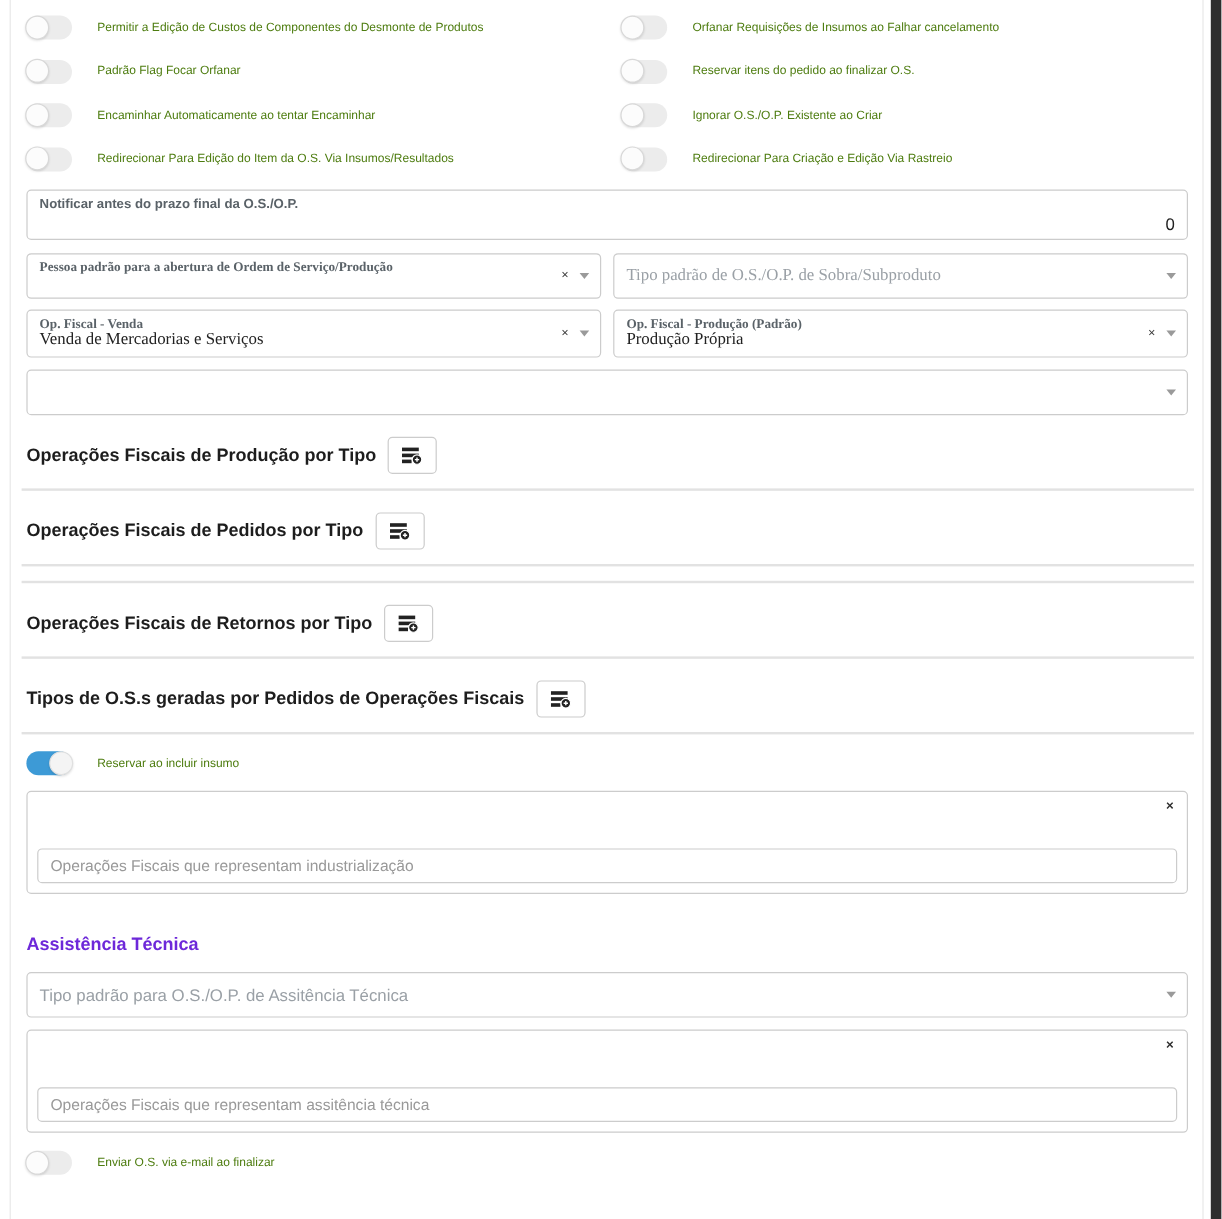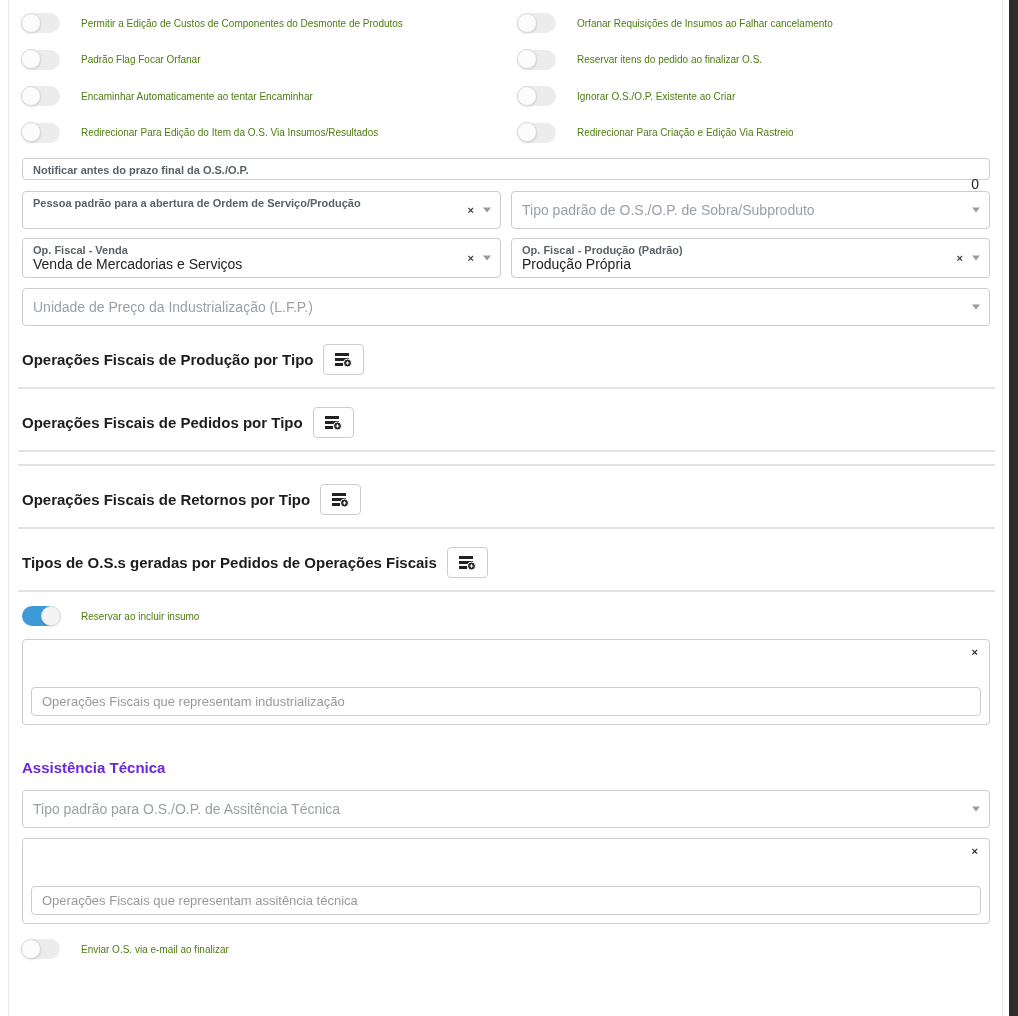--- a/index.html
+++ b/index.html
@@ -19,26 +19,26 @@
   .switch .knob { position: absolute; top: -0.5px; left: -1px; width: 20px; height: 20px;
                   border-radius: 50%; background: #fcfcfc; border: 1px solid #d8d8d8;
                   box-shadow: 0 1px 2px rgba(0,0,0,.12); }
   .switch.on { background: #3d9ad6; }
   .switch.on .knob { left: auto; right: -1px; background: #f4f4f4; border-color: #e0e0e0; }
   .tlabel { font-size: 10px; color: #4d7c0f; margin-left: 21px; white-space: nowrap; }
 
   
   .field-box { border: 1px solid #ccc; border-radius: 4px; background: #fff; position: relative; }
   .flabel { font-size: 11px; font-weight: bold; color: #5a6268; }
-  .notify { margin-top: 7px; height: 22px; padding: 5px 10px 4px 10px;
+  .notify { margin-top: 7px; height: 42px; padding: 5px 10px 4px 10px;
             display: flex; flex-direction: column; justify-content: space-between; }
   .notify input { border: none; outline: none; text-align: right; font-size: 14px; color: #222;
                   font-family: "Liberation Sans", sans-serif; width: 100%; background: transparent; }
 
-  .row2 { display: grid; grid-template-columns: 1fr 1fr; column-gap: 10px; }
+  .row2 { display: grid; grid-template-columns: 1fr 1fr; column-gap: 10px; font-family: Liberation Serif, serif; }
   .mt11 { margin-top: 11px; } .mt9 { margin-top: 9px; } .mt10 { margin-top: 10px; }
   .sel { height: 38px; cursor: pointer; }
   .sel.tall { height: 40px; }
   .sel .flabel { position: absolute; top: 5px; left: 10px; }
   .sel .fvalue { position: absolute; left: 10px; bottom: 5px; font-size: 14px; color: #222; white-space: nowrap; }
   .sel .ph { position: absolute; left: 10px; top: 50%; transform: translateY(-50%);
              font-size: 14px; color: #9aa0a6; white-space: nowrap; }
   .sel .controls { position: absolute; right: 9px; top: 50%; transform: translateY(-50%);
                    display: flex; align-items: center; gap: 9px; }
   .clear-x { font-size: 11px; font-weight: bold; color: #3a3a3a; line-height: 1; cursor: pointer; }
@@ -162,21 +162,20 @@
         <span class="flabel">Op. Fiscal - Produção (Padrão)</span>
         <span class="fvalue">Produção Própria</span>
         <span class="controls">
           <span class="clear-x">×</span>
           <span class="caret"></span>
         </span>
       </div>
     </div>
 
     <div class="field-box sel mt10">
-      <span class="ph">Unidade de Preço da Industrialização (L.F.P.)</span>
       <span class="controls">
         <span class="caret"></span>
       </span>
     </div>
 
     <div class="sec-head">
       <span class="sec-title">Operações Fiscais de Produção por Tipo</span>
       <button class="icon-btn">
         <svg width="17" height="15" viewBox="0 0 17 15">
           <rect x="0" y="1" width="14" height="3" fill="#222"></rect>

